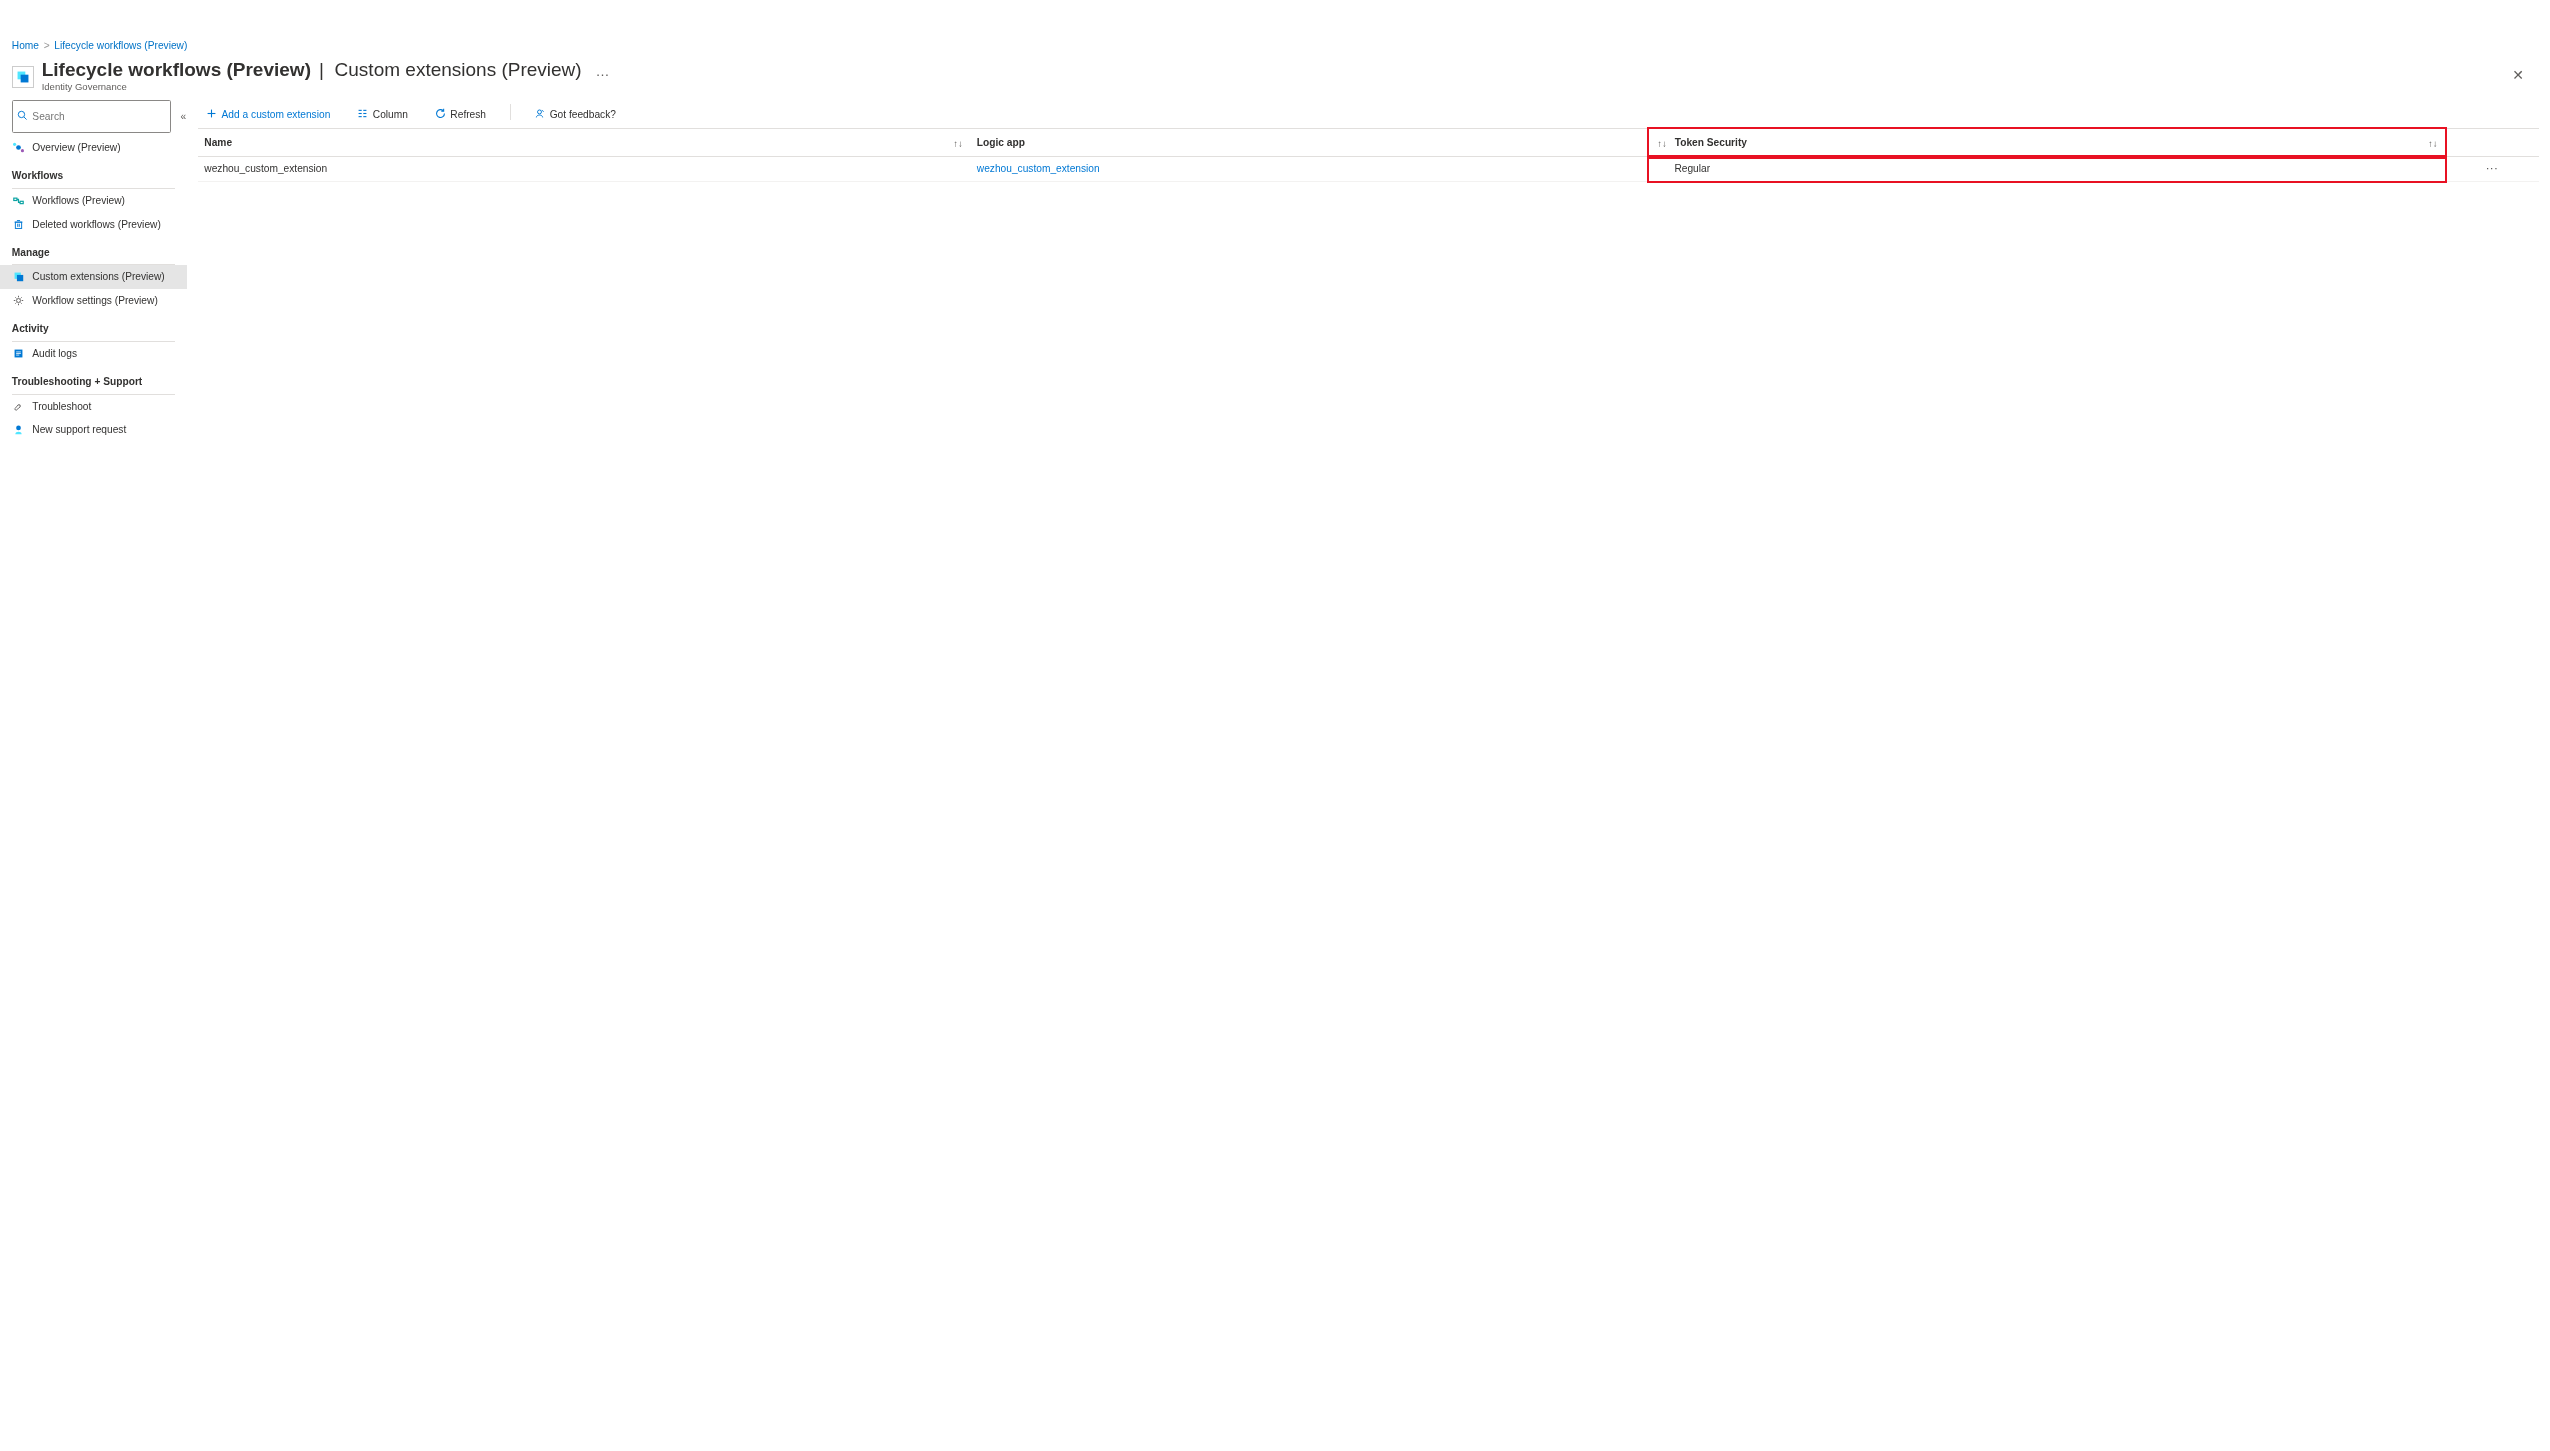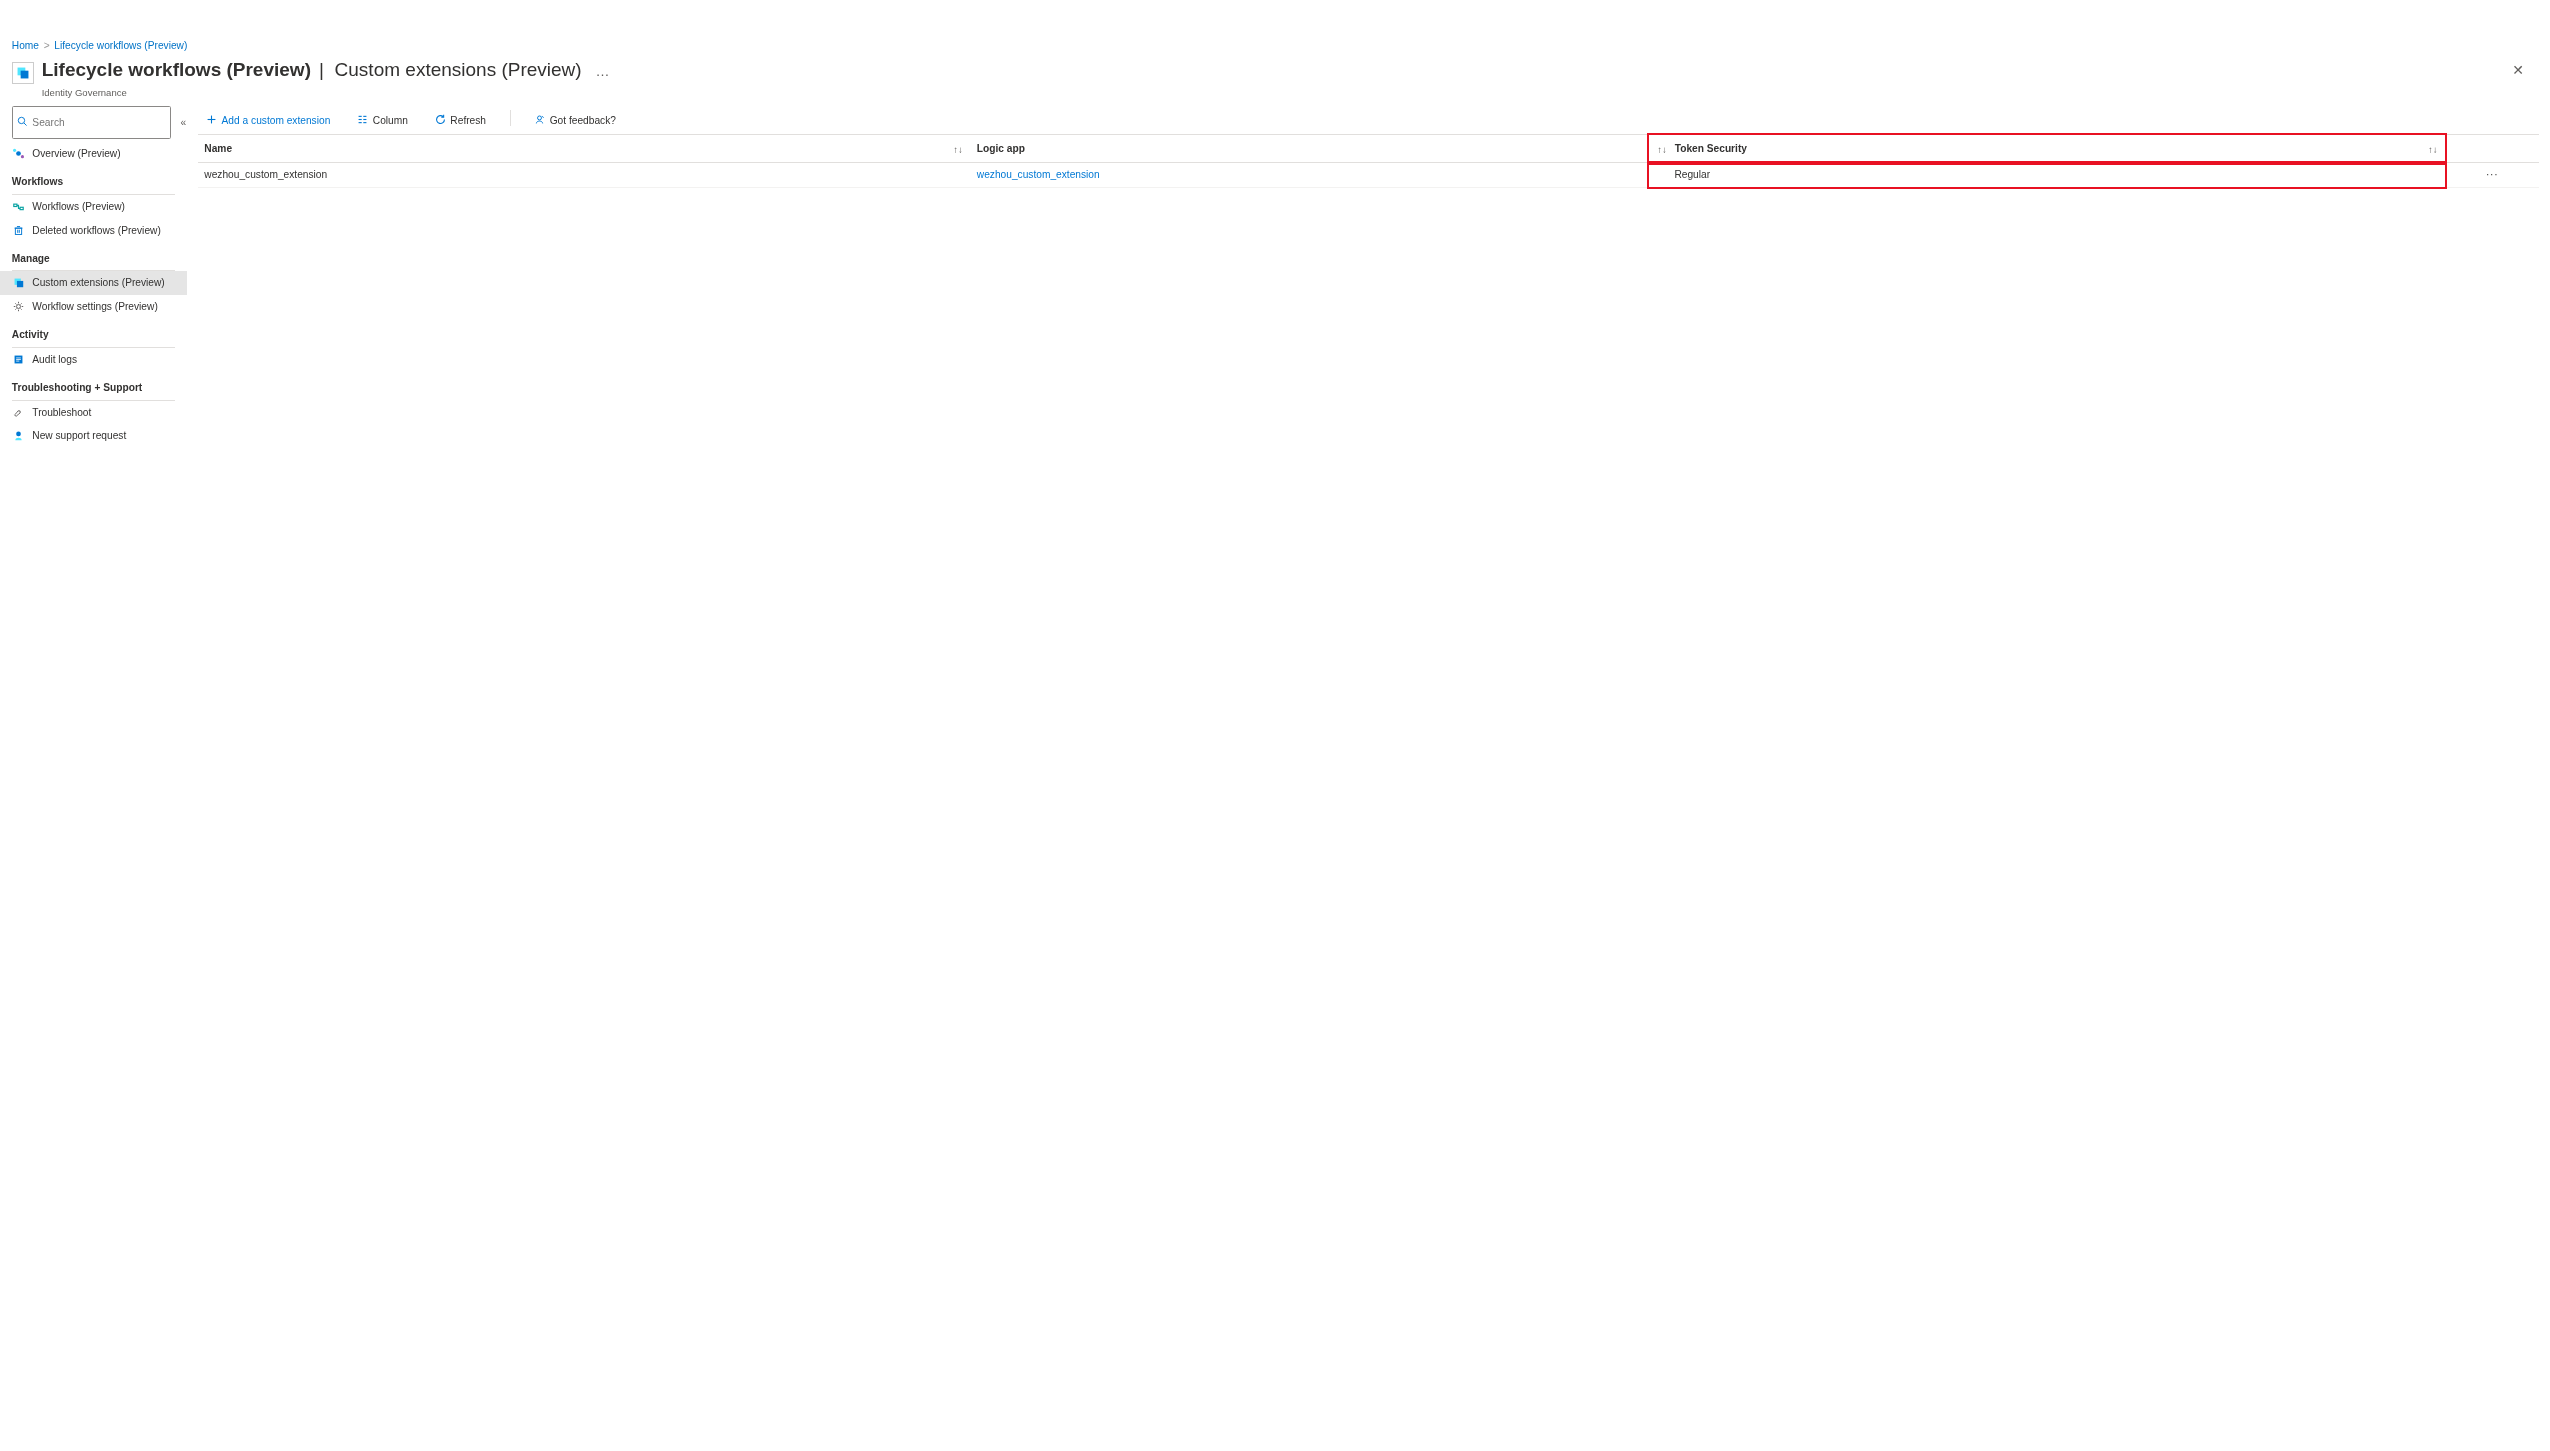--- a/index.html
+++ b/index.html
@@ -3,26 +3,26 @@
 <meta charset="utf-8">
 <style>
   * { box-sizing: border-box; margin: 0; padding: 0; }
   html, body { width: 100%; height: 100%; font-family: "Segoe UI", Arial, sans-serif; font-size: 10.2px; color: #323130; background: #fff; }
   a { text-decoration: none; }
 
   .breadcrumb { display: flex; align-items: center; gap: 4.7px; padding: 7.9px 11.8px 4.7px; font-size: 10.2px; margin-top: 32px; }
   .breadcrumb a { color: #0072c6; }
   .breadcrumb .sep { color: #999; }
 
-  .page-header { display: flex; align-items: flex-start; padding: 3.2px 11.8px 7.9px; }
+  .page-header { display: flex; align-items: center; padding: 3.2px 11.8px 7.9px; }
   .page-header .logo { width: 22px; height: 22px; margin-right: 7.9px; margin-top: 3.2px; display:flex; align-items:center; justify-content:center; border:0.8px solid #ccc; }
   .page-header .titles { flex: 1; }
   .page-title { font-size: 19px; font-weight: 600; color: #323130; display:inline; }
   .page-title-suffix { font-size: 19px; font-weight: 400; color: #323130; }
-  .subtitle { color: #605e5c; font-size: 9.5px; margin-top: 6px; }
+  .subtitle { color: #605e5c; font-size: 9.5px; margin-top: 0; }
   .more-dots { color: #605e5c; margin-left: 11px; font-size:14px; cursor:pointer; }
   .close-x { margin-left: auto; margin-right: 6.3px; font-size: 14px; color: #605e5c; cursor:pointer; padding:3.2px 7.9px; }
 
   .body-row { display: flex; width: 100%; }
 
   
   .sidebar { width: 187px; flex-shrink:0; padding: 0 0 0 0; }
   .search-row { display:flex; align-items:center; padding: 0 6.3px 0 11.8px; gap:6.3px; }
   .search-box { flex:1; display:flex; align-items:center; border:0.8px solid #8a8886; border-radius:1.6px; height:33px; padding:0 4.7px; gap:4.7px; }
   .search-box input { border:none; outline:none; flex:1; font-size:10.2px; min-width:0; }

